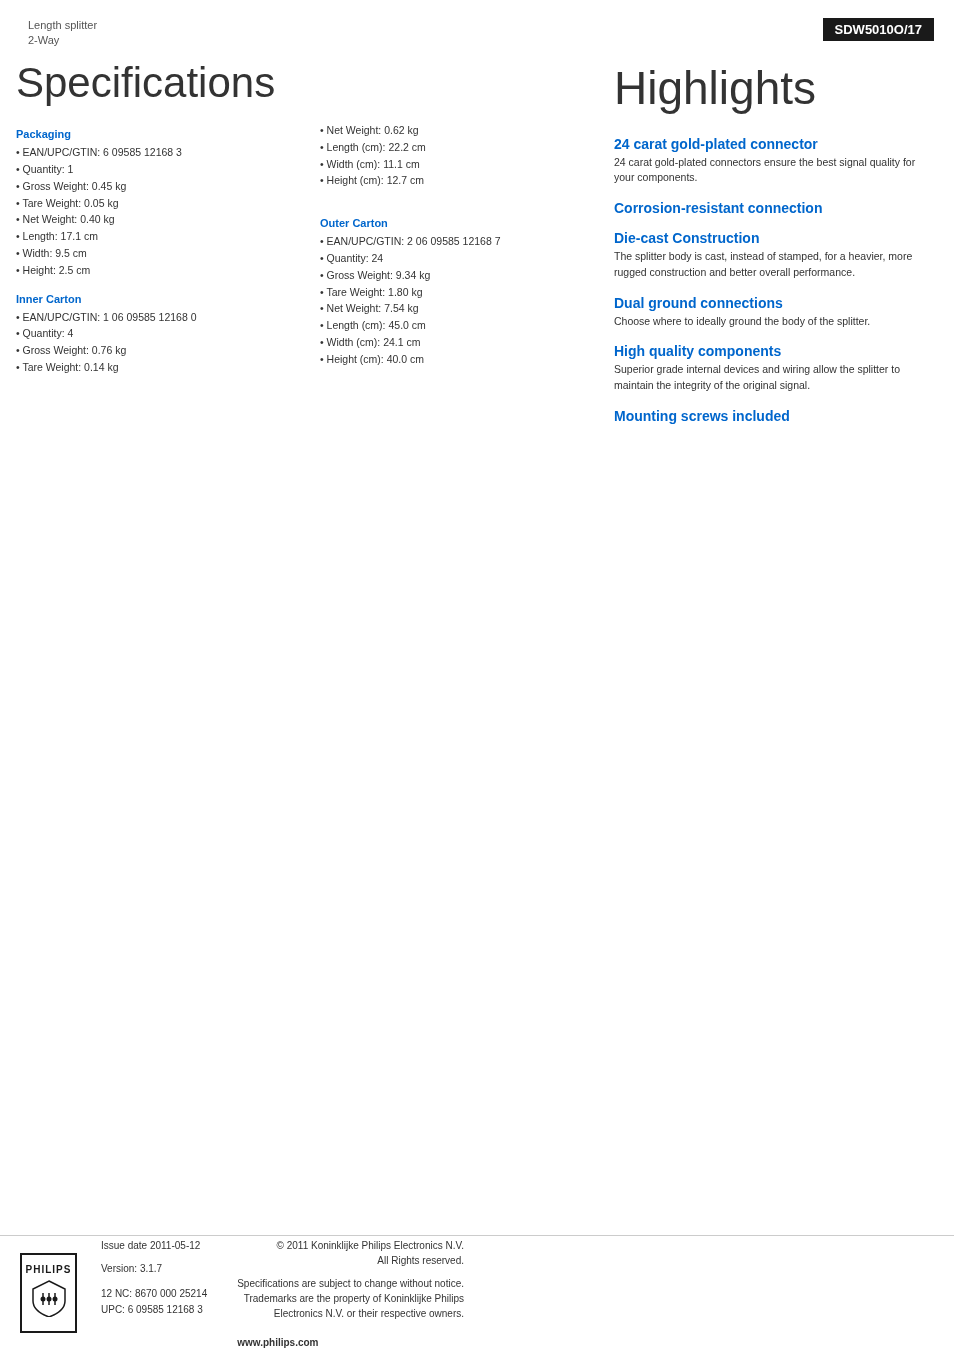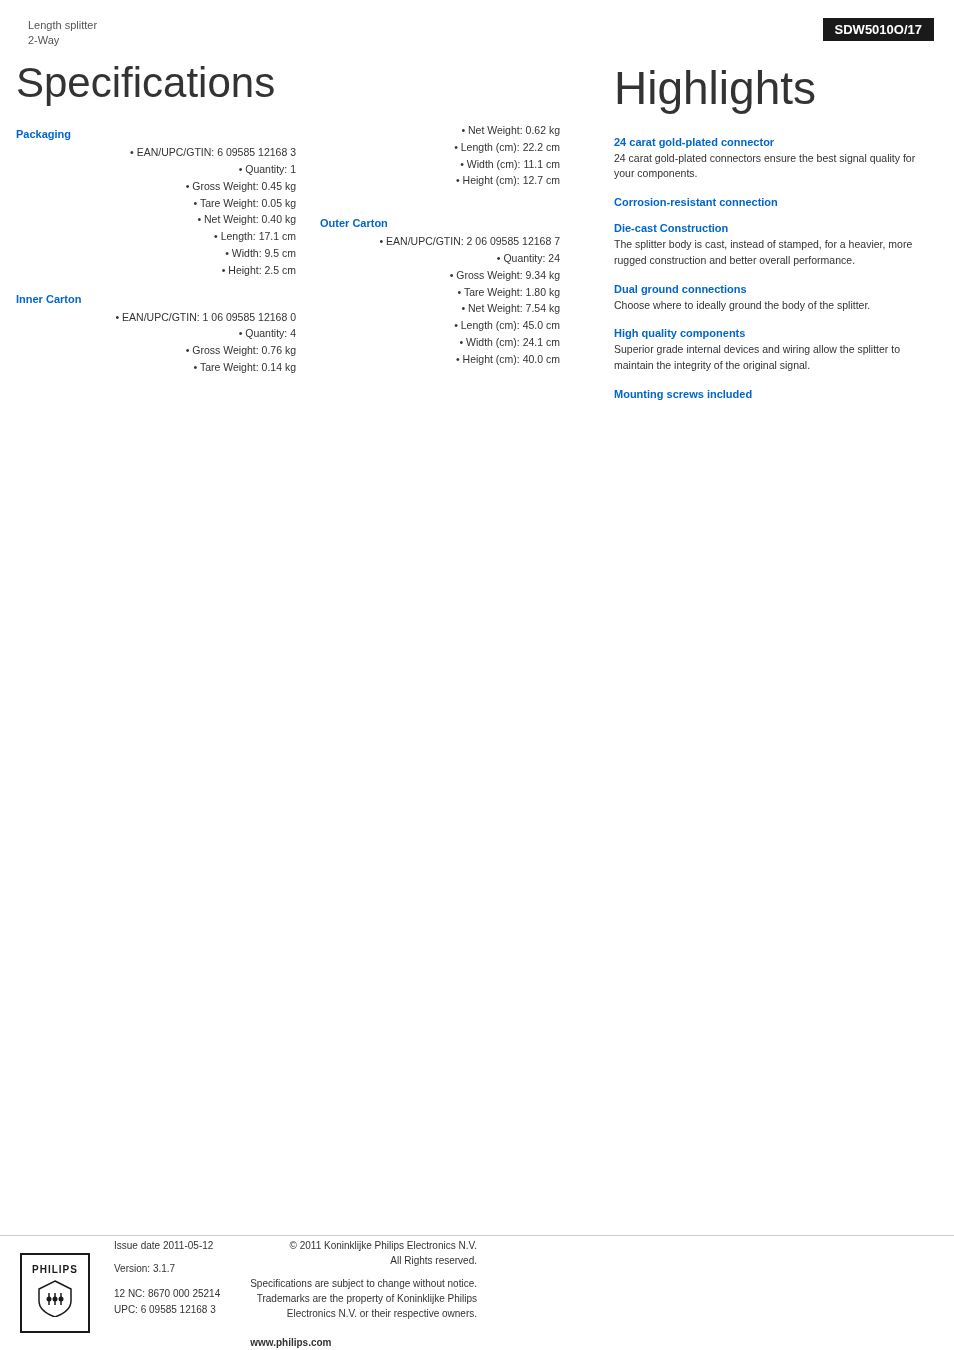--- a/index.html
+++ b/index.html
@@ -54,21 +54,20 @@
       font-size: 11px;
       font-weight: bold;
       color: #0066cc;
       margin-bottom: 4px;
       margin-top: 14px;
     }
 
     .spec-list {
       list-style: none;
       padding: 0;
-      text-align: right;
     }
 
     .spec-list li {
       font-size: 10.5px;
       color: #333;
       line-height: 1.6;
     }
 
     .spec-list li::before {
       content: "• ";
@@ -97,21 +96,21 @@
       color: #333;
       line-height: 1.1;
       margin-bottom: 22px;
     }
 
     .highlight-section {
       margin-bottom: 14px;
     }
 
     .highlight-heading {
-      font-size: 11px;
+      font-size: 14px;
       font-weight: bold;
       color: #0066cc;
       margin-bottom: 3px;
     }
 
     .highlight-text {
       font-size: 10.5px;
       color: #333;
       line-height: 1.5;
     }
@@ -123,21 +122,21 @@
       left: 0;
       right: 0;
       height: 115px;
       border-top: 1px solid #ccc;
       display: flex;
       align-items: center;
       padding: 12px 20px;
     }
 
     .philips-logo {
-      width: 70px;
+      width: 57px;
       height: 80px;
       border: 2px solid #1a1a1a;
       display: flex;
       flex-direction: column;
       align-items: center;
       justify-content: center;
       margin-right: 24px;
       flex-shrink: 0;
     }
 

